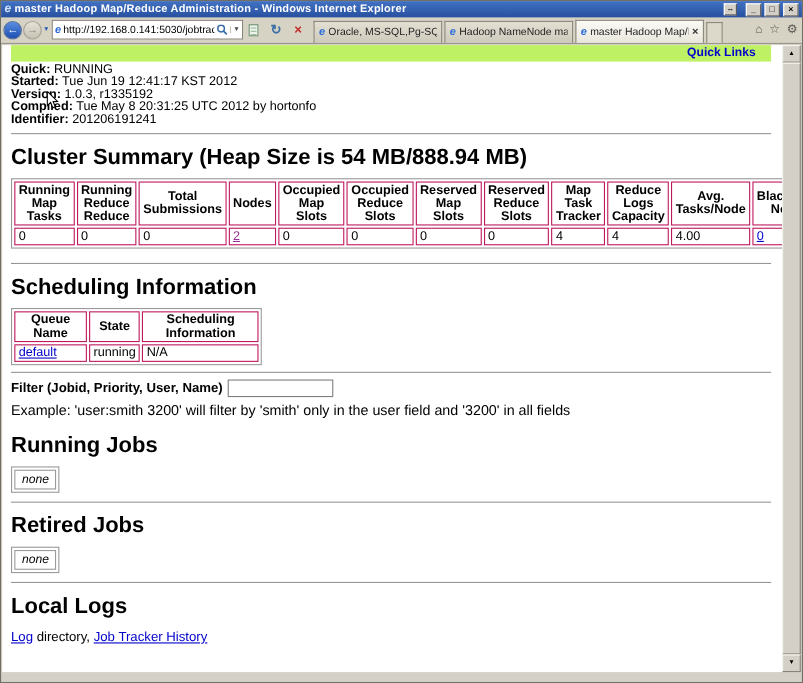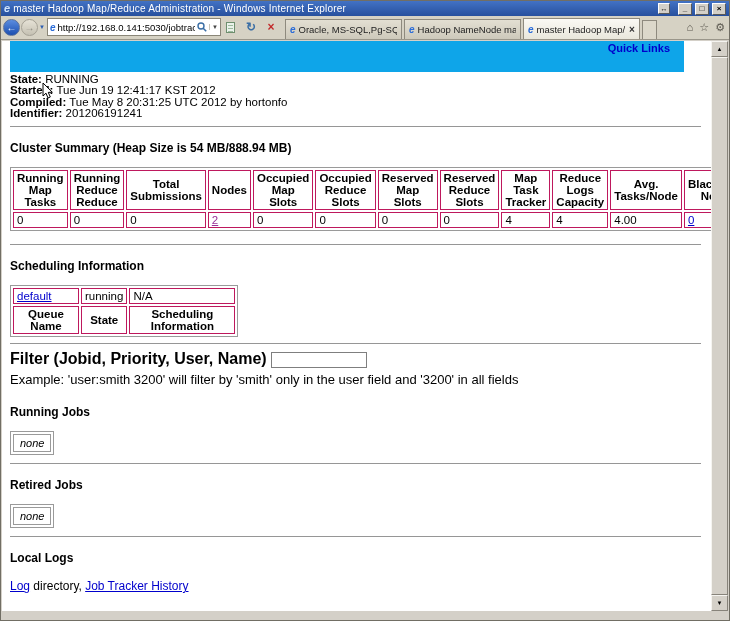--- a/index.html
+++ b/index.html
@@ -10,21 +10,21 @@
   }
   .window {
     position:absolute; inset:0; border:1px solid #716E64; background:#D4D0C8;
   }
   
   .titlebar {
     height:15px; background:linear-gradient(#4272C4,#27509E);
     display:flex; align-items:center; padding:0 3px; gap:3px;
   }
   .ie-e { color:#CFE3FB; font-weight:bold; font-style:italic; font-size:11px; line-height:11px; }
-  .title-text { color:#fff; font-weight:normal; font-size:10px; flex:1; white-space:nowrap; overflow:hidden; letter-spacing:0.2px; }
+  .title-text { color:#fff; font-weight:bold; font-size:10px; flex:1; white-space:nowrap; overflow:hidden; letter-spacing:0.2px; }
   .win-btn {
     width:14px; height:12px; background:#D4D0C8; color:#000;
     border:1px solid; border-color:#FFFFFF #5A5A5A #5A5A5A #FFFFFF;
     font-size:8px; line-height:9px; text-align:center; font-weight:bold; overflow:hidden;
   }
   .win-btn.small { width:12px; height:11px; font-size:7px; }
   .win-gap { width:2px; }
   
   .chrome {
     height:24px; background:#D6D2C4; border-bottom:1px solid #9A968A;
@@ -66,37 +66,37 @@
   .tab-stub { width:15px; height:19px; background:#DCD8CA; border:1px solid #8E8A7E; border-bottom:none; }
   .chrome-right { position:absolute; right:4px; top:5px; display:flex; gap:6px; align-items:center; }
   .chrome-right span { font-size:11px; color:#5E5B52; line-height:12px; }
   
   .content {
     position:absolute; left:1px; top:40px; right:18px; bottom:9px;
     background:#fff; overflow:hidden; padding-left:8px; padding-right:10px; color:#000;
   }
   h1 { font-size:21px; line-height:23px; margin:7px 0 9px 0; letter-spacing:-0.2px; }
   .quickbar {
-    background:#0ea5e9; height:31px; line-height:15px; text-align:right;
-    padding-right:14px; font-size:11px; font-weight:bold; margin-right:17px;
+    background:#bef264; height:15px; line-height:15px; text-align:right;
+    padding-right:14px; font-size:11px; font-weight:bold; margin-right:0;
   }
   .quickbar a { color:#0000CC; text-decoration:none; }
   .info { margin-top:2px; font-size:11.5px; line-height:11.4px; }
   .info b { font-weight:bold; }
   hr { border:none; border-top:1px solid #969696; height:1px; margin:6px 0 0 0; background:none; }
   hr.sp { margin-top:13px; }
-  h2 { font-size:12px; line-height:18px; margin:12px 0 10px 0; }
+  h2 { font-size:20px; line-height:18px; margin:12px 0 10px 0; }
   a { color:#0000CC; }
   a.visited { color:#993399; }
   table.grid { border-collapse:separate; border-spacing:2px; border:1px solid #9A9A9A; font-size:11.5px; background:#fff; }
   .grid th, .grid td { border:1px solid #be185d; padding:1px 3px; vertical-align:middle; }
   .grid th { font-weight:bold; text-align:center; font-size:11.5px; line-height:12px; }
   .grid td { text-align:left; } 
   .filter-row { margin-top:6px; font-size:12px; }
-  .filter-row b { font-size:16px; }
+  .filter-row b { font-size:12px; }
   .filter-input { width:96px; height:16px; border:1px solid #7F7F7F; margin-left:4px; vertical-align:middle; }
   .example { font-size:13px; margin-top:4px; color:#000; }
   .none-tbl { border-collapse:separate; border-spacing:2px; border:1px solid #9A9A9A; margin-top:0; }
   .none-tbl td { border:1px solid #9A9A9A; font-style:italic; font-size:11px; padding:2px 6px; }
   .loglinks { font-size:12px; margin:12px 0 4px 0; }
   
   .scrollbar {
     position:absolute; right:1px; top:40px; bottom:9px; width:17px;
     background:#ECEBE6; display:flex; flex-direction:column;
   }
@@ -173,22 +173,23 @@
     </div>
   </div>
 
   <div class="content">
 
     <div class="quickbar">
       <a href="#">Quick Links</a>
     </div>
 
     <div class="info">
-      <div><b>State:</b><span> RUNNING</span></div>
+      <div><b>Quick:</b><span> RUNNING</span></div>
       <div><b>Started:</b><span> Tue Jun 19 12:41:17 KST 2012</span></div>
+      <div><b>Version:</b><span> 1.0.3, r1335192</span></div>
       <div><b>Compiled:</b><span> Tue May 8 20:31:25 UTC 2012 by hortonfo</span></div>
       <div><b>Identifier:</b><span> 201206191241</span></div>
     </div>
 
     <hr>
 
     <h2>Cluster Summary (Heap Size is 54 MB/888.94 MB)</h2>
 
     <table class="grid cluster" style="width:697px;">
       <tbody>
@@ -225,28 +226,28 @@
     </tbody>
       </table>
 
     <hr class="sp">
 
     <h2>Scheduling Information</h2>
 
     <table class="grid">
       <tbody>
           <tr>
+        <th style="width:66px">Queue Name</th>
+        <th style="width:42px">State</th>
+        <th style="width:106px">Scheduling Information</th>
+      </tr>
+      <tr>
         <td><a href="#">default</a></td>
         <td>running</td>
         <td>N/A</td>
-      </tr>
-      <tr>
-        <th style="width:66px">Queue Name</th>
-        <th style="width:42px">State</th>
-        <th style="width:106px">Scheduling Information</th>
       </tr>
     </tbody>
       </table>
 
     <hr>
 
     <div class="filter-row">
       <b>Filter (Jobid, Priority, User, Name)</b><input class="filter-input" type="text" style="">
     </div>
     <div class="example">Example: 'user:smith 3200' will filter by 'smith' only in the user field and '3200' in all fields</div>

